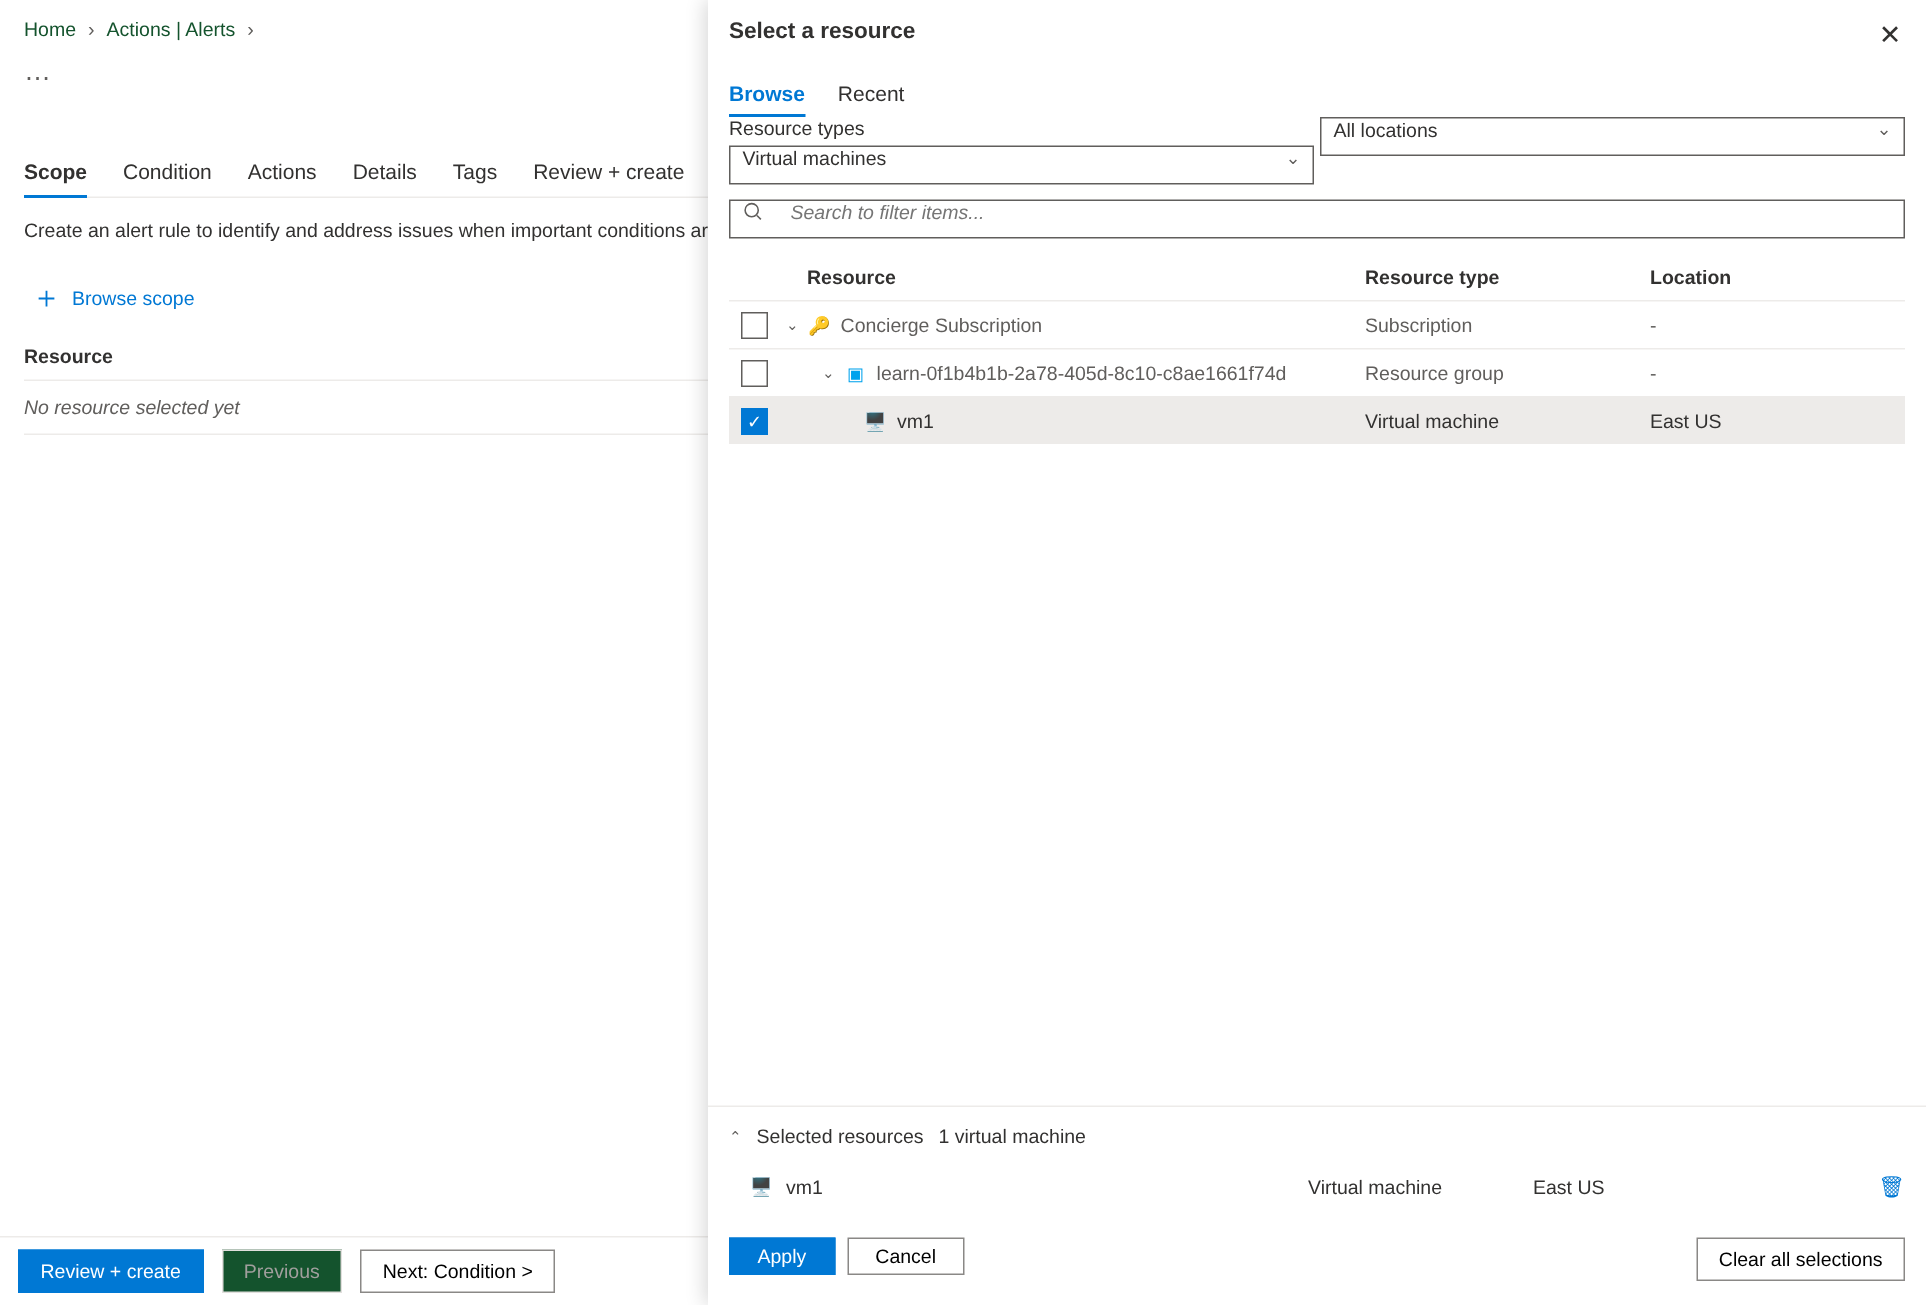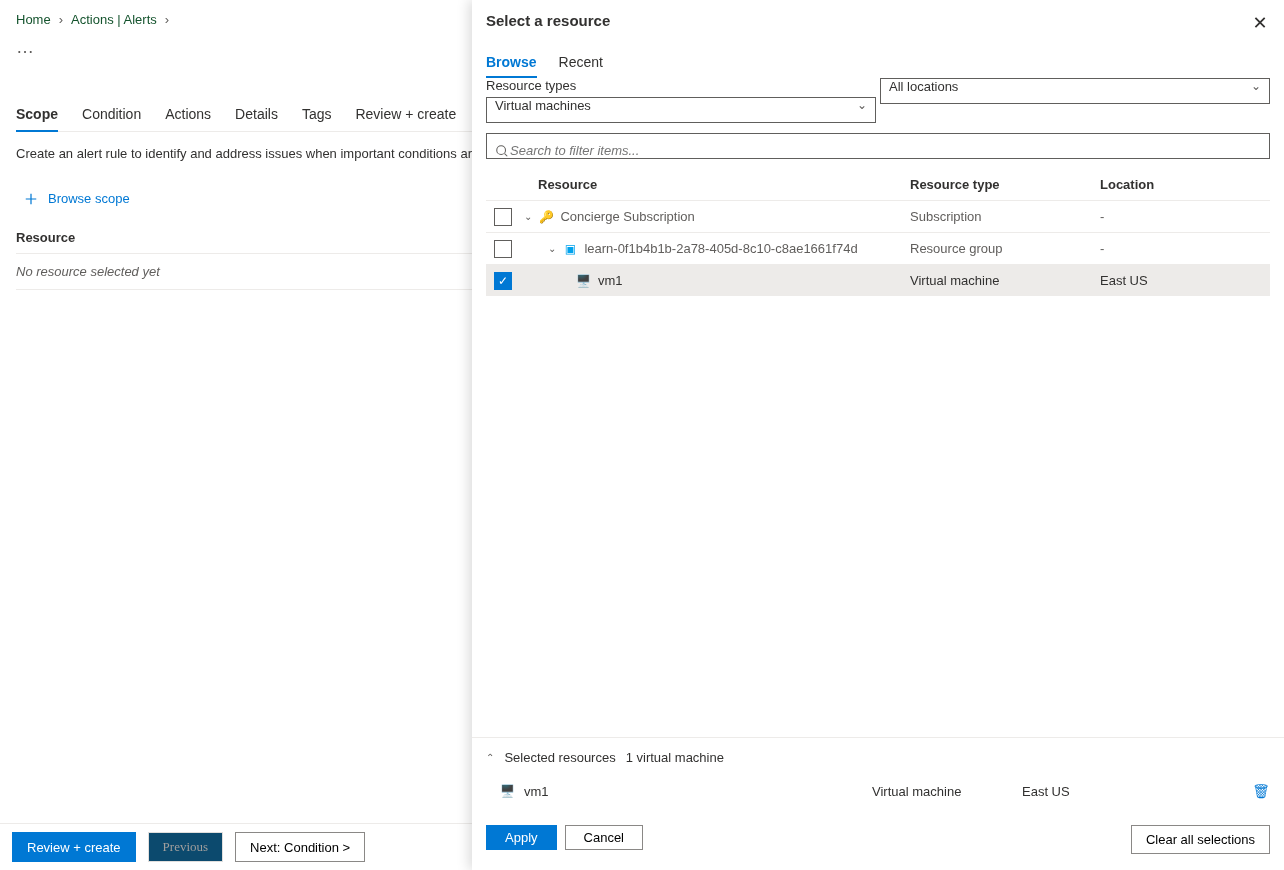--- a/index.html
+++ b/index.html
@@ -93,21 +93,21 @@
     background:#fff;
   }
   .btn {
     padding: 6px 14px;
     font-size: 13px;
     border: 1px solid #8a8886;
     background: #fff;
     cursor: pointer;
   }
   .btn-primary { background: #0078d4; color: #fff; border-color: #0078d4; }
-  .btn-disabled { background: #0c4a6e; color: #a19f9d; border-color: #e1dfdd; cursor: not-allowed; font-family: Liberation Serif, serif; }
+  .btn-disabled { background: #14532d; color: #a19f9d; border-color: #e1dfdd; cursor: not-allowed; }
   .btn-small { padding: 4px 18px; }
 
   
   .panel {
     position: absolute;
     top: 0; right: 0; bottom: 0;
     width: 812px;
     background: #fff;
     box-shadow: -3px 0 12px rgba(0,0,0,0.15);
     display: flex;
@@ -152,23 +152,23 @@
     padding: 0 8px;
     font-size: 13px;
     cursor: pointer;
     background:#fff;
   }
   .chev { font-size: 12px; color: #605e5c; }
   .search-wrap {
     border: 1px solid #605e5c;
     height: 26px;
     display: flex;
-    align-items: flex-end;
+    align-items: flex-start;
     padding: 0 8px;
-    gap: 1px;
+    gap: 18px;
     margin-bottom: 10px;
   }
   .search-wrap input {
     border: none;
     outline: none;
     flex: 1;
     font-size: 13px;
     font-style: italic;
     color: #605e5c;
   }

